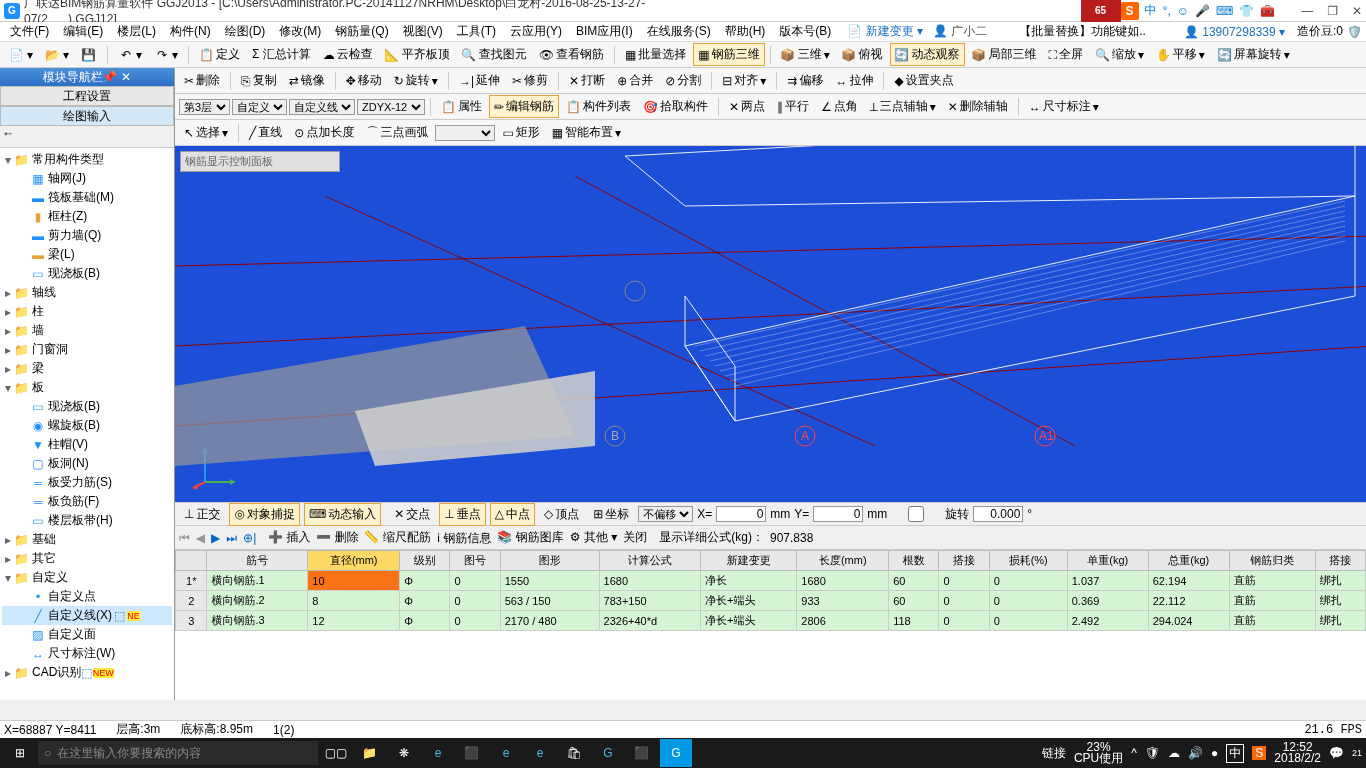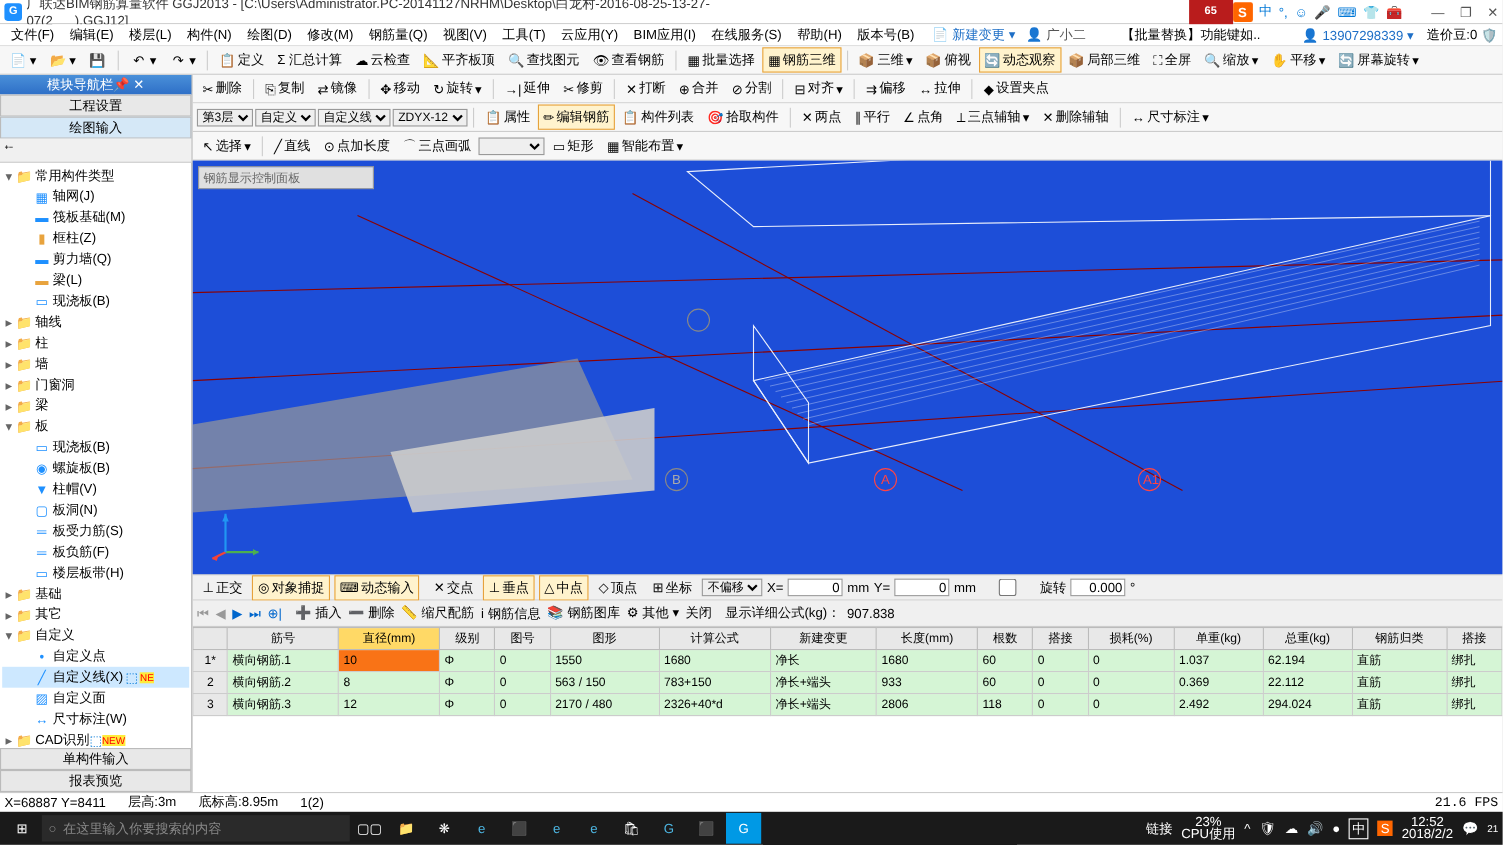--- a/index.html
+++ b/index.html
@@ -42,21 +42,21 @@
 .snap-bar .snap-btn.active { background: #fff3cd; border-color: #e6a23c; }
 .snap-bar input { width: 50px; height: 16px; border: 1px solid #999; text-align: right; padding-right: 2px; }
 .data-toolbar { height: 24px; background: #f0f0f0; display: flex; align-items: center; padding: 0 4px; gap: 6px; border-bottom: 1px solid #ccc; }
 .data-grid { height: 150px; overflow: auto; background: #fff; }
 .data-grid table { border-collapse: collapse; width: 100%; }
 .data-grid th { background: #e8e8e8; border: 1px solid #bbb; padding: 2px 4px; font-weight: normal; font-size: 11px; }
 .data-grid th.highlight { background: #ffd966; }
 .data-grid td { border: 1px solid #ccc; padding: 2px 4px; background: #d5f5d5; font-size: 11px; }
 .data-grid td.row-header { background: #e8e8e8; text-align: center; }
 .data-grid td.selected-cell { background: #f97316; }
-.statusbar { height: 18px; background: #fff; border-top: 1px solid #ccc; display: flex; align-items: center; padding: 0 4px; font-size: 11px; gap: 20px; }
+.statusbar { height: 18px; background: #fff; border-top: 1px solid #ccc; display: flex; align-items: center; padding: 0 4px; font-size: 11px; gap: 20px; margin-top: 20px; }
 .statusbar .right { margin-left: auto; font-family: Liberation Mono, monospace; }
 .taskbar { height: 30px; background: #1a1a1a; display: flex; align-items: center; padding: 0 4px; gap: 2px; color: #fff; }
 .taskbar .task-icon { width: 32px; height: 28px; display: flex; align-items: center; justify-content: center; cursor: pointer; }
 .taskbar .search-box { width: 280px; height: 24px; background: #2a2a2a; display: flex; align-items: center; color: #888; padding: 0 6px; gap: 6px; }
 .taskbar .tray { margin-left: auto; display: flex; align-items: center; gap: 8px; font-size: 11px; }
 .axis-widget { position: absolute; bottom: 10px; left: 10px; width: 60px; height: 60px; }
 select { font-size: 11px; border: 1px solid #999; }
 </style>
 </head>
 <body>
@@ -268,24 +268,20 @@
           <span class="tree-icon" style="color:#1e90ff;">↔</span>
           <span>尺寸标注(W)</span>
         </div>
       <div class="tree-item">
           <span class="tree-toggle">▸</span>
           <span class="tree-icon folder-icon">📁</span>
           <span>CAD识别</span> 
           <span style="color:#0078d7;">⬚</span>
           <span style="background:#ffeb3b;color:red;font-size:9px;">NEW</span>
         </div>
-    </div>
-    <div class="sidebar-footer">
-      <div class="tab">单构件输入</div>
-      <div class="tab">报表预览</div>
     </div>
   </div>
 
   <div class="content">
 
     <div class="toolbar">
       <span class="btn">✂ <span>删除</span></span>
       <span class="sep"></span>
       <span class="btn">⎘ <span>复制</span></span>
       <span class="btn">⇄ <span>镜像</span></span>

